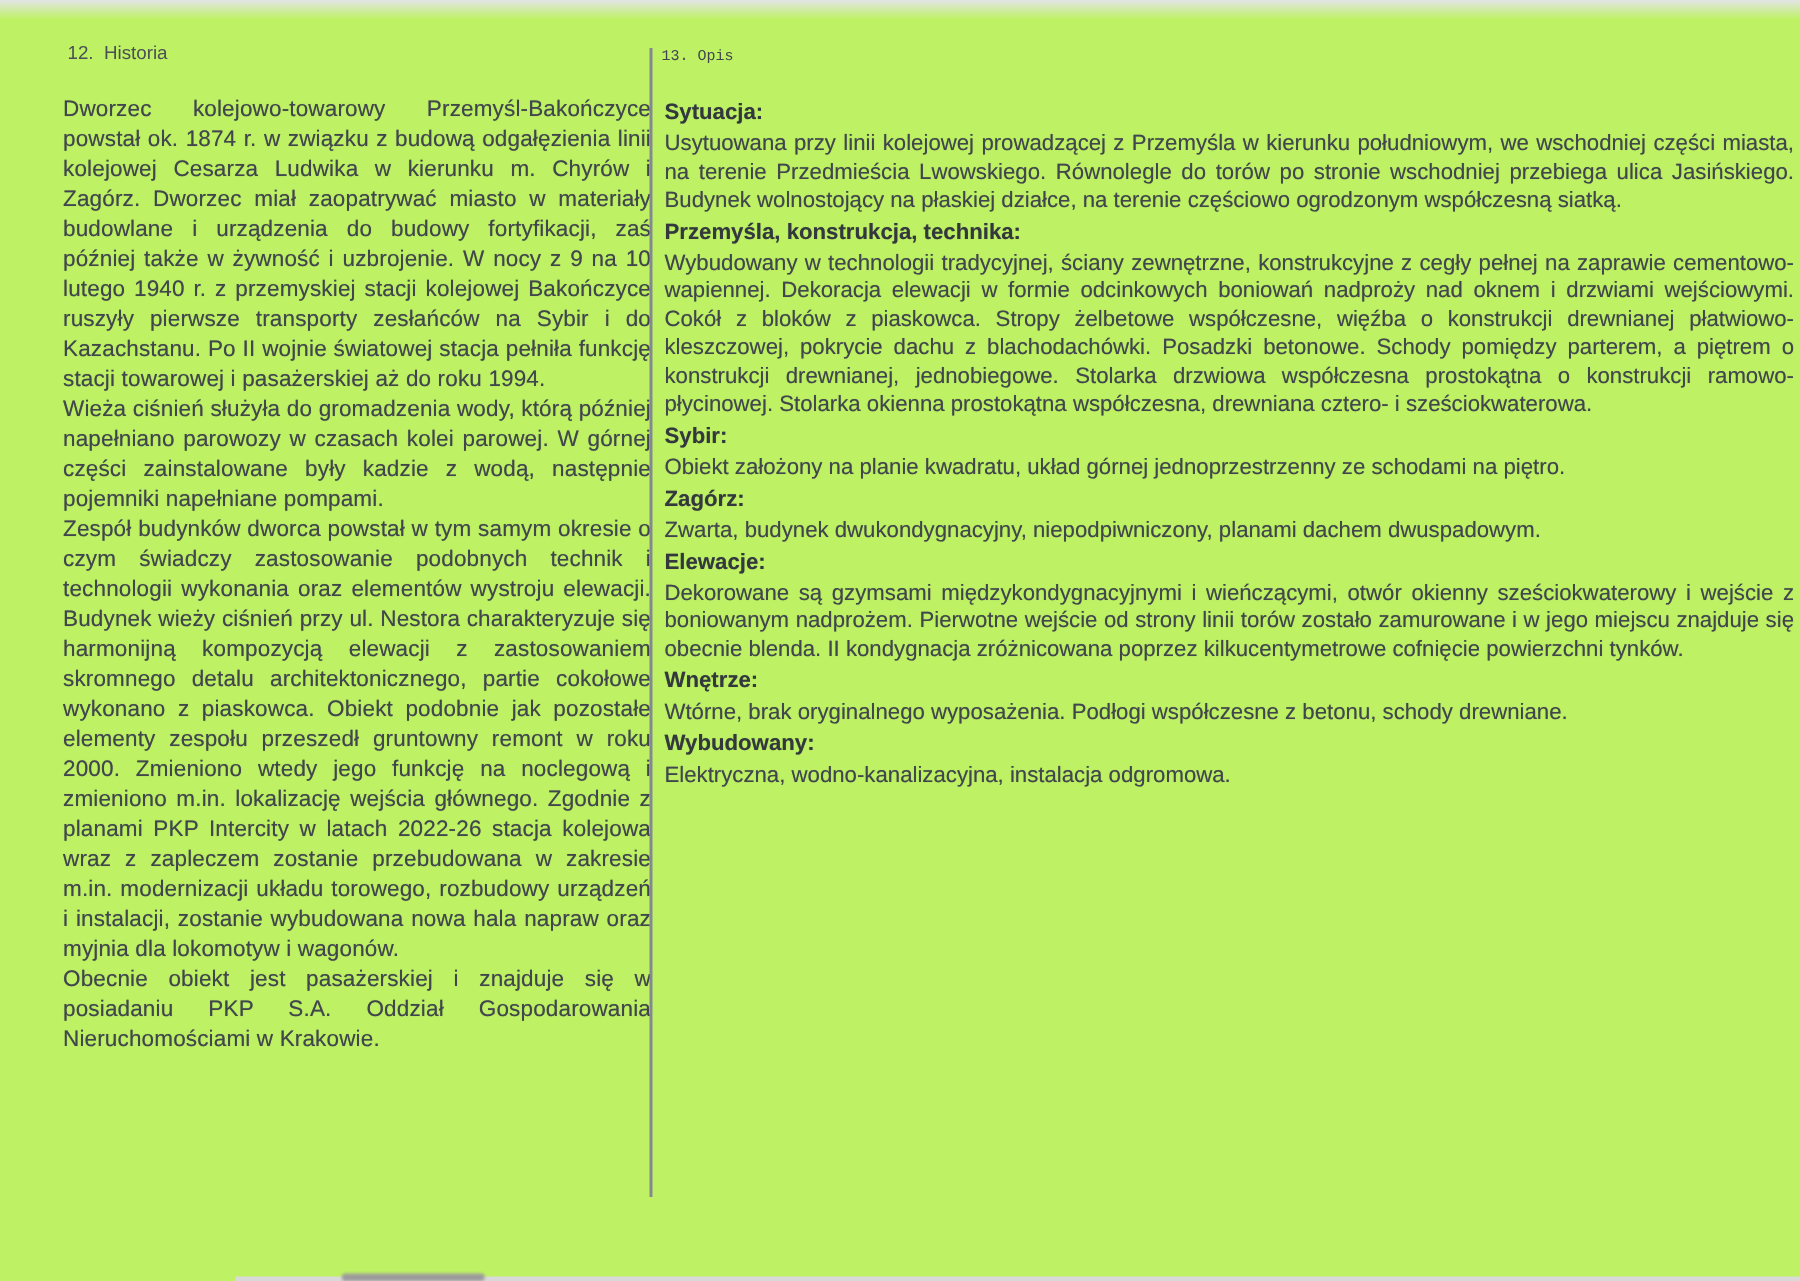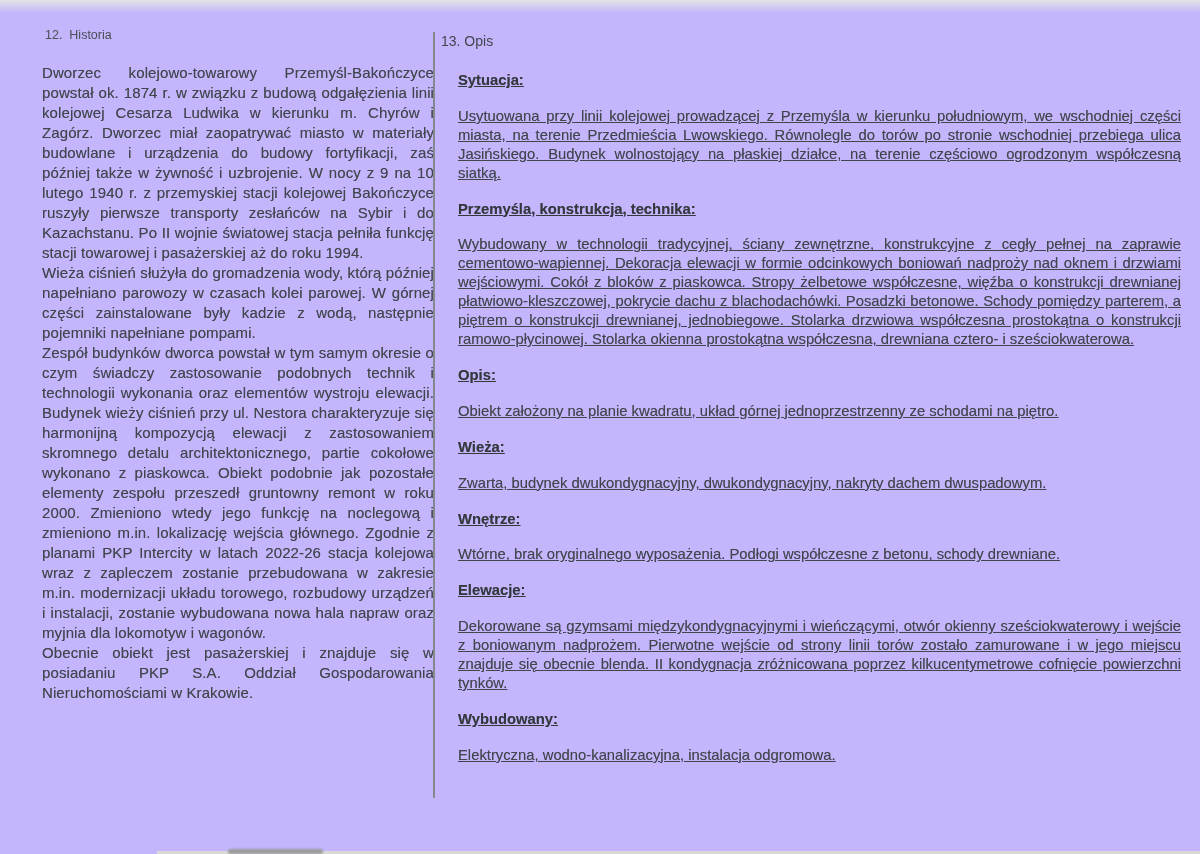--- a/index.html
+++ b/index.html
@@ -4,21 +4,21 @@
 <style>
   html, body { margin: 0; padding: 0; }
   body {
     width: 1200px; height: 854px;
     background: #f6f6f6;
     font-family: "Liberation Sans", sans-serif;
     position: relative; overflow: hidden;
   }
   .page {
     position: absolute; inset: 0;
-    background: #c4b5fd;
+    background: #bef264;
     color: #41464c;
   }
   
   .top-shade {
     position: absolute; top: 0; left: 0; right: 0; height: 13px;
     background: linear-gradient(to bottom, #e2e4e5, rgba(253,253,253,0));
     pointer-events: none;
   }
   
   .divider {
@@ -34,28 +34,28 @@
   }
   .col-left .body {
     margin-top: 21px;
     font-size: 15px; line-height: 20px;
     text-align: justify; letter-spacing: 0.1px;
     text-shadow: 0 0 0.5px rgba(65,70,76,0.55);
   }
   .col-left .body p { margin: 0; }
   
   .col-right { position: absolute; left: 441px; top: 33px; width: 757px; }
-  .col-right .hdr { font-size: 14px; color: #41464c; margin: 0; white-space: pre; }
+  .col-right .hdr { font-size: 10px; color: #41464c; margin: 0; white-space: pre; font-family: Liberation Mono, monospace; }
   .col-right .body {
     margin-top: 22px;
     font-size: 14.8px; line-height: 18.9px;
     text-align: justify;
     text-shadow: 0 0 0.5px rgba(65,70,76,0.5);
   }
-  .col-right .sect p { margin: 17px; text-decoration: underline; }
+  .col-right .sect p { margin: 2px; }
   .col-right .label { font-weight: bold; color: #33383d; }
   
   .bottom-noise {
     position: absolute; left: 157px; right: 0; bottom: 0; height: 3px;
     background: #d9d9d9; filter: blur(0.5px);
     pointer-events: none;
   }
   .bottom-smudge {
     position: absolute; left: 228px; bottom: 0; width: 95px; height: 5px;
     background: #9b9b9b; border-radius: 2px; filter: blur(1px);
@@ -89,37 +89,37 @@
         <p class="label">Sytuacja:</p>
         <p>Usytuowana przy linii kolejowej prowadzącej z Przemyśla w kierunku południowym, we wschodniej części miasta, na terenie Przedmieścia Lwowskiego. Równolegle do torów po stronie wschodniej przebiega ulica Jasińskiego. Budynek wolnostojący na płaskiej działce, na terenie częściowo ogrodzonym współczesną siatką.</p>
       </div>
 
       <div class="sect">
         <p class="label">Przemyśla, konstrukcja, technika:</p>
         <p>Wybudowany w technologii tradycyjnej, ściany zewnętrzne, konstrukcyjne z cegły pełnej na zaprawie cementowo-wapiennej. Dekoracja elewacji w formie odcinkowych boniowań nadproży nad oknem i drzwiami wejściowymi. Cokół z bloków z piaskowca. Stropy żelbetowe współczesne, więźba o konstrukcji drewnianej płatwiowo-kleszczowej, pokrycie dachu z blachodachówki. Posadzki betonowe. Schody pomiędzy parterem, a piętrem o konstrukcji drewnianej, jednobiegowe. Stolarka drzwiowa współczesna prostokątna o konstrukcji ramowo-płycinowej. Stolarka okienna prostokątna współczesna, drewniana cztero- i sześciokwaterowa.</p>
       </div>
 
       <div class="sect">
-        <p class="label">Opis:</p>
+        <p class="label">Sybir:</p>
         <p>Obiekt założony na planie kwadratu, układ górnej jednoprzestrzenny ze schodami na piętro.</p>
       </div>
 
       <div class="sect">
-        <p class="label">Wieża:</p>
-        <p>Zwarta, budynek dwukondygnacyjny, dwukondygnacyjny, nakryty dachem dwuspadowym.</p>
+        <p class="label">Zagórz:</p>
+        <p>Zwarta, budynek dwukondygnacyjny, niepodpiwniczony, planami dachem dwuspadowym.</p>
+      </div>
+
+      <div class="sect">
+        <p class="label">Elewacje:</p>
+        <p>Dekorowane są gzymsami międzykondygnacyjnymi i wieńczącymi, otwór okienny sześciokwaterowy i wejście z boniowanym nadprożem. Pierwotne wejście od strony linii torów zostało zamurowane i w jego miejscu znajduje się obecnie blenda. II kondygnacja zróżnicowana poprzez kilkucentymetrowe cofnięcie powierzchni tynków.</p>
       </div>
 
       <div class="sect">
         <p class="label">Wnętrze:</p>
         <p>Wtórne, brak oryginalnego wyposażenia. Podłogi współczesne z betonu, schody drewniane.</p>
-      </div>
-
-      <div class="sect">
-        <p class="label">Elewacje:</p>
-        <p>Dekorowane są gzymsami międzykondygnacyjnymi i wieńczącymi, otwór okienny sześciokwaterowy i wejście z boniowanym nadprożem. Pierwotne wejście od strony linii torów zostało zamurowane i w jego miejscu znajduje się obecnie blenda. II kondygnacja zróżnicowana poprzez kilkucentymetrowe cofnięcie powierzchni tynków.</p>
       </div>
 
       <div class="sect">
         <p class="label">Wybudowany:</p>
         <p>Elektryczna, wodno-kanalizacyjna, instalacja odgromowa.</p>
       </div>
 
     </div>
   </div>
 

